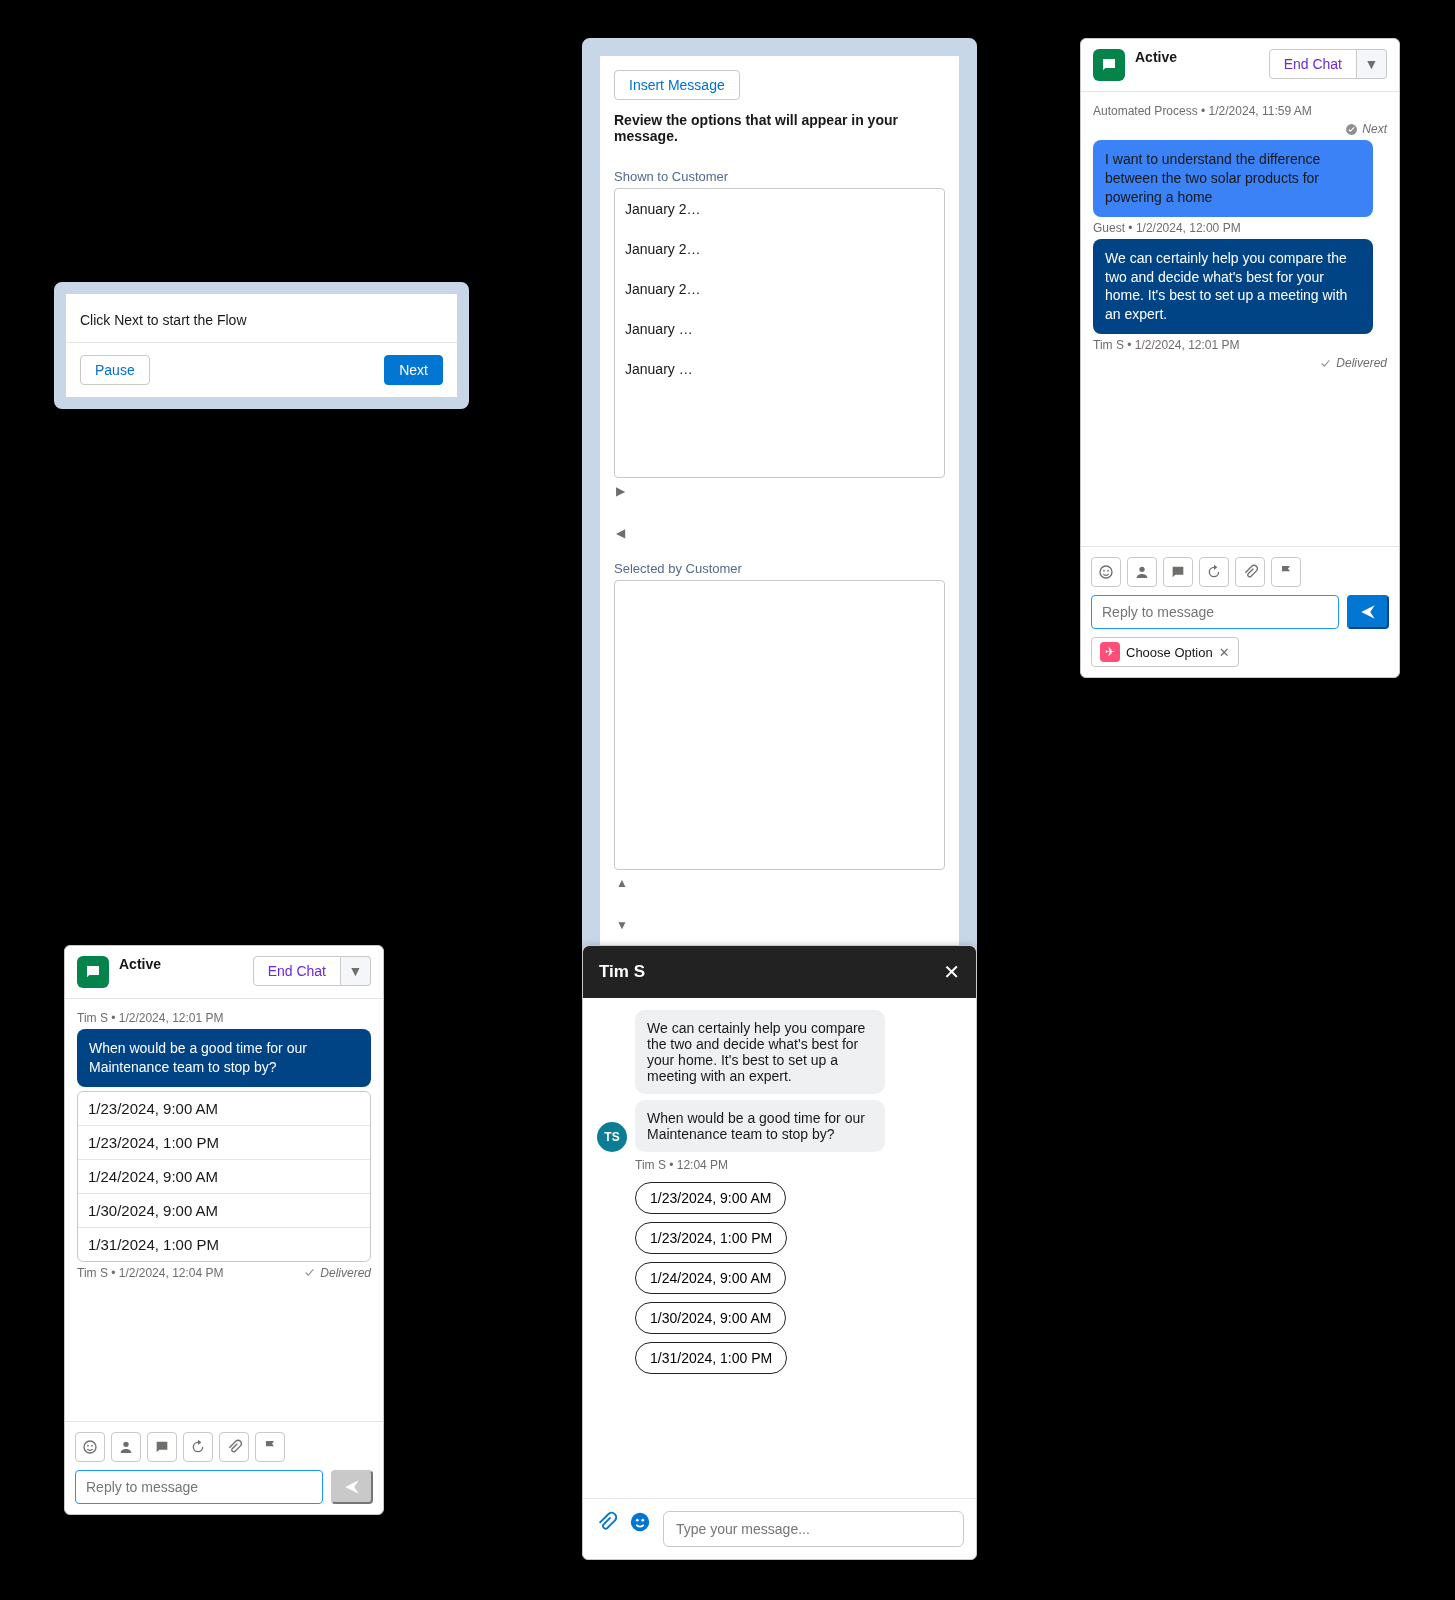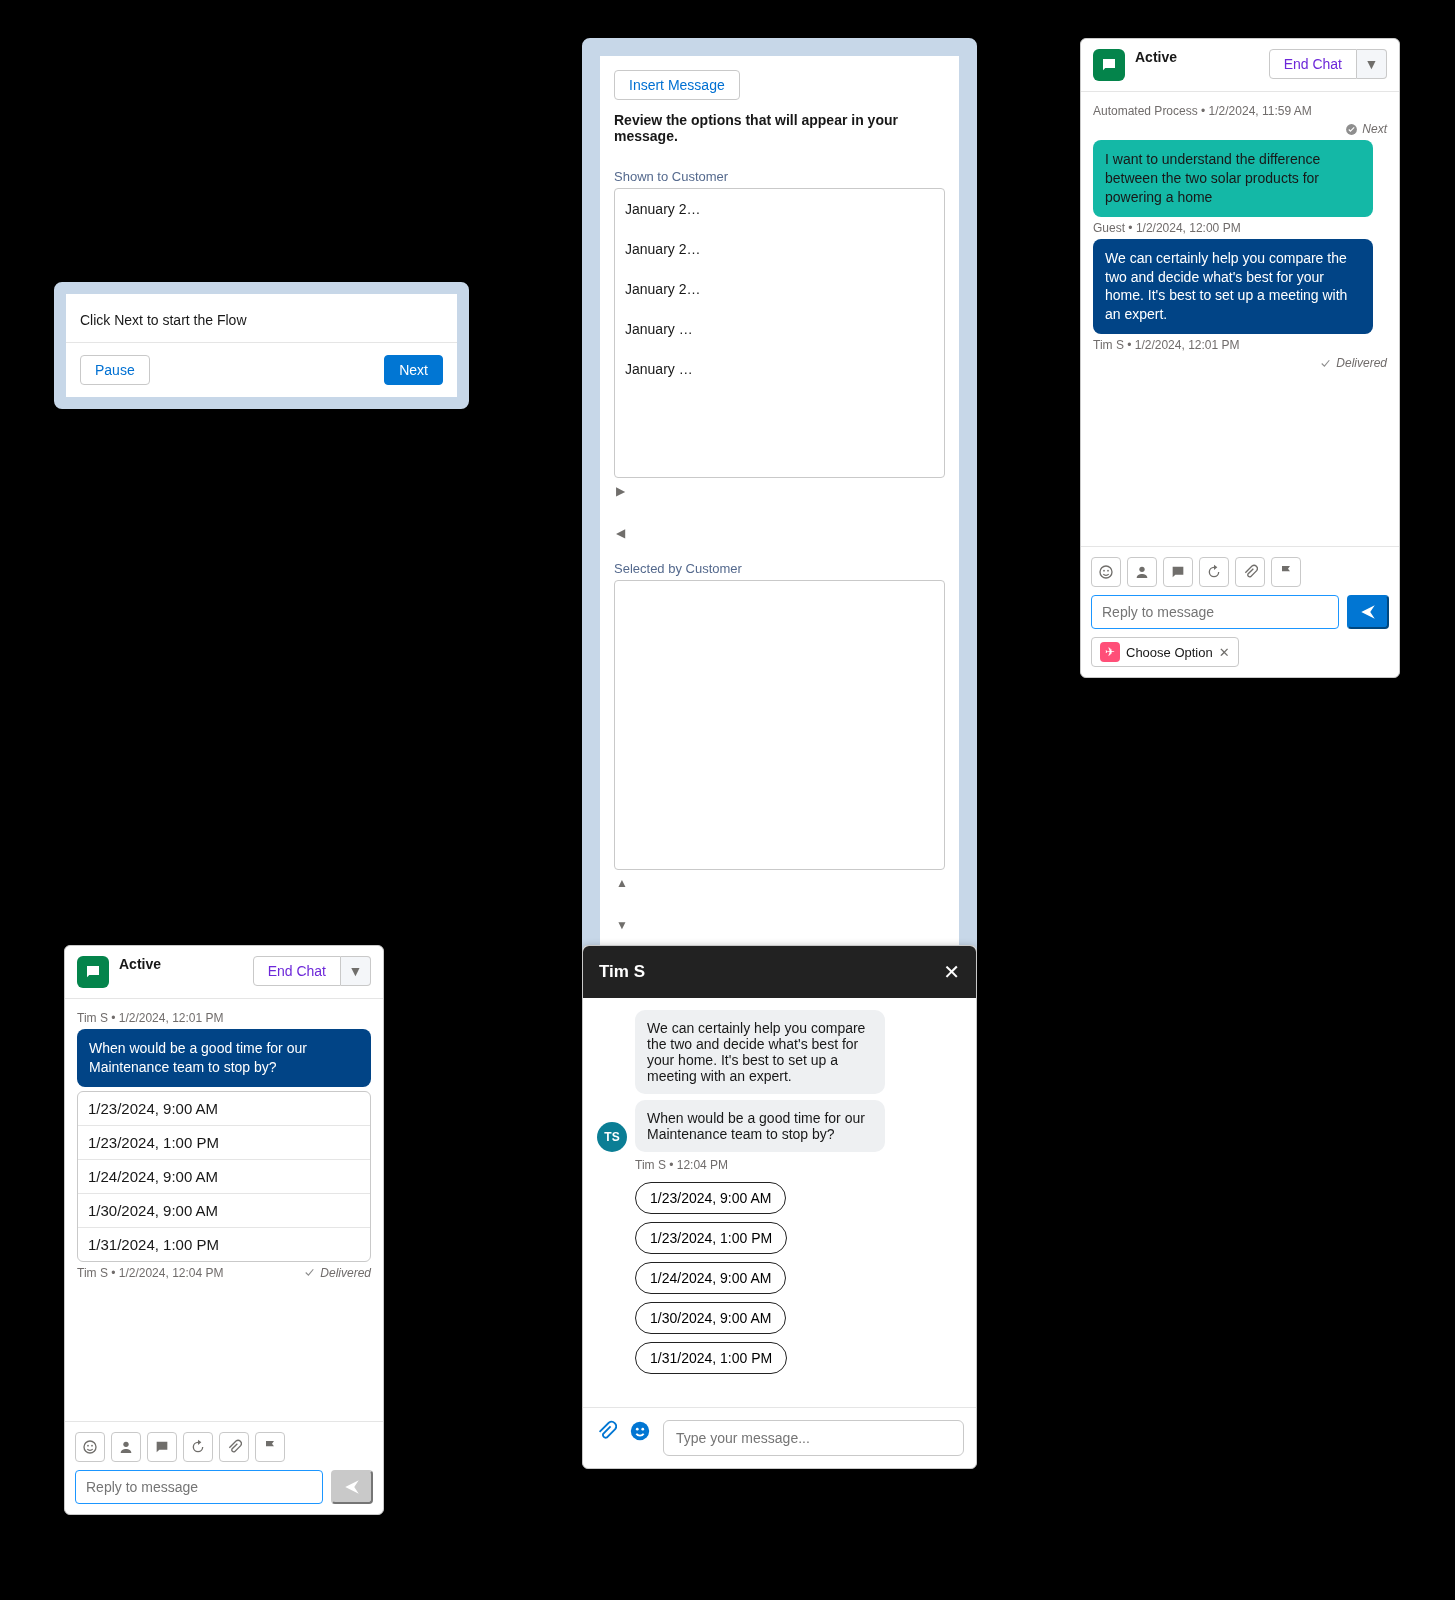--- a/index.html
+++ b/index.html
@@ -89,21 +89,21 @@
     border-radius:0 4px 4px 0; border-left:none;
     display:flex; align-items:center; justify-content:center; width:30px;
     background:#f4f6f9; color:#706e6b;
   }
 
   .chat-body { flex:1; overflow:auto; padding:8px 12px; }
   .meta-line { color:#706c6b; font-size:12px; margin:4px 0; }
   .read-status { text-align:right; color:#706c6b; font-size:12px; font-style:italic; display:flex; justify-content:flex-end; align-items:center; gap:4px; }
   .delivered-status { text-align:right; color:#706c6b; font-size:12px; font-style:italic; display:flex; justify-content:flex-end; align-items:center; gap:4px;}
   .bubble { border-radius:8px; padding:10px 12px; font-size:14px; line-height:1.35; margin:4px 0; max-width:280px; }
-  .bubble-in { background:#14b8a6; color:#181818; }
+  .bubble-in { background:#3b82f6; color:#181818; }
   .bubble-out { background:#014486; color:#fff; }
 
   .option-list { border:1px solid #c9c9c9; border-radius:6px; overflow:hidden; background:#fff; margin-top:2px;}
   .option-item { padding:8px 10px; font-size:15px; border-bottom:1px solid #e5e5e5; }
   .option-item:last-child { border-bottom:none; }
 
   .chat-footer { border-top:1px solid #e5e5e5; padding:10px; }
   .toolbar-row { display:flex; gap:6px; margin-bottom:8px; }
   .input-row { display:flex; gap:8px; }
   .reply-input {
@@ -116,21 +116,21 @@
   .chip-row { margin-top:8px; display:flex; }
   .chip {
     display:inline-flex; align-items:center; gap:6px;
     border:1px solid #c9c9c9; border-radius:4px; padding:4px 8px; font-size:13px;
   }
   .chip-icon { width:20px; height:20px; border-radius:4px; background:#ff4f78; display:flex; align-items:center; justify-content:center; color:#fff; font-size:12px;}
   .chip-close { color:#706e6b; cursor:pointer; }
 
   
   .cust-window {
-    position:absolute; left:582px; top:945px; width:395px; height:524px;
+    position:absolute; left:582px; top:945px; width:395px; height:615px;
     background:#fff; border:1px solid #c9c9c9; border-radius:6px;
     box-shadow:0 2px 8px rgba(0,0,0,.3);
     display:flex; flex-direction:column;
   }
   .cust-header {
     background:#222; color:#fff; padding:14px 16px; border-radius:6px 6px 0 0;
     display:flex; justify-content:space-between; align-items:center;
   }
   .cust-header-title { font-weight:700; font-size:17px;}
   .cust-x { color:#fff; font-size:20px; cursor:pointer; }

